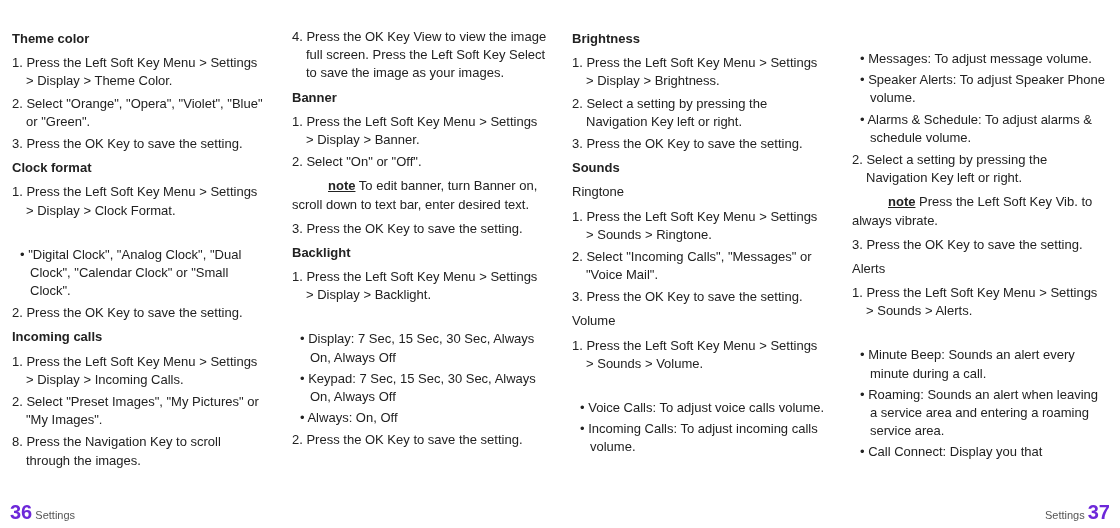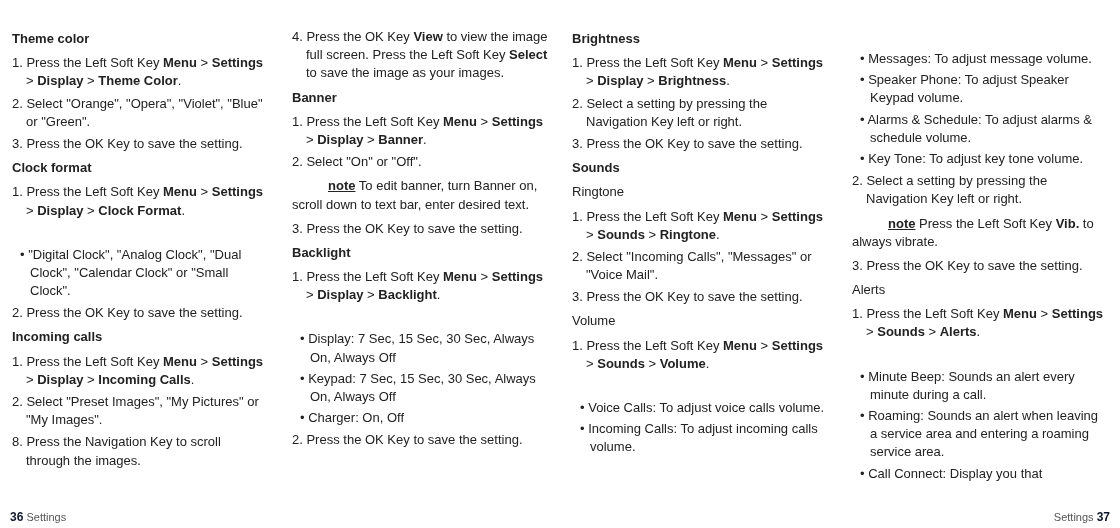--- a/index.html
+++ b/index.html
@@ -39,37 +39,37 @@
       margin-top: 26px;
     }
     ul.bullets li {
       margin: 3px 0;
       padding-left: 14px;
       text-indent: -10px;
     }
     ul.bullets li::before {
       content: "• ";
     }
-    .b { font-weight: bold; }
+    .b { font-weight: normal; }
     .gt::before { content: " > "; }
     .note-label {
       font-weight: bold;
       text-decoration: underline;
       margin-left: 36px;
     }
     .note-line { margin: 6px 0; text-indent:0; padding-left:0; }
     .pgnum {
       position: absolute;
       bottom: 2px;
       font-size: 11px;
       color: #555;
     }
     .pgnum.left { left: 10px; }
     .pgnum.right { right: 10px; }
-    .pgnum .num { font-weight: bold; font-size: 12px; color:#0f172a;}
+    .pgnum .num { font-weight: bold; font-size: 20px; color:#6d28d9;}
   </style>
 </head>
 <body>
 
 <div class="col">
   <h2 class="section">Theme color</h2>
   <ol>
     <li><span>1. Press the Left Soft Key </span><span class="b">Menu</span><span class="gt"></span><span class="b">Settings</span><span class="gt"></span><span class="b">Display</span><span class="gt"></span><span class="b">Theme Color</span>.</li>
     <li>2. Select "Orange", "Opera", "Violet", "Blue" or "Green".</li>
     <li>3. Press the OK Key to save the setting.</li>
@@ -111,21 +111,21 @@
     <li>3. Press the OK Key to save the setting.</li>
   </ol>
 
   <h2 class="section">Backlight</h2>
   <ol>
     <li><span>1. Press the Left Soft Key </span><span class="b">Menu</span><span class="gt"></span><span class="b">Settings</span><span class="gt"></span><span class="b">Display</span><span class="gt"></span><span class="b">Backlight</span>.</li>
   </ol>
   <ul class="bullets">
     <li>Display: 7 Sec, 15 Sec, 30 Sec, Always On, Always Off</li>
     <li>Keypad: 7 Sec, 15 Sec, 30 Sec, Always On, Always Off</li>
-    <li>Charger: On, Off</li>
+    <li>Always: On, Off</li>
   </ul>
   <ol>
     <li>2. Press the OK Key to save the setting.</li>
   </ol>
 </div>
 
 <div class="col">
   <h2 class="section">Brightness</h2>
   <ol>
     <li><span>1. Press the Left Soft Key </span><span class="b">Menu</span><span class="gt"></span><span class="b">Settings</span><span class="gt"></span><span class="b">Display</span><span class="gt"></span><span class="b">Brightness</span>.</li>
@@ -148,23 +148,22 @@
   </ol>
   <ul class="bullets">
     <li>Voice Calls: To adjust voice calls volume.</li>
     <li>Incoming Calls: To adjust incoming calls volume.</li>
   </ul>
 </div>
 
 <div class="col">
   <ul class="bullets">
     <li>Messages: To adjust message volume.</li>
-    <li>Speaker Phone: To adjust Speaker Keypad volume.</li>
+    <li>Speaker Alerts: To adjust Speaker Phone volume.</li>
     <li>Alarms &amp; Schedule: To adjust alarms &amp; schedule volume.</li>
-    <li>Key Tone: To adjust key tone volume.</li>
   </ul>
   <ol>
     <li>2. Select a setting by pressing the Navigation Key left or right.</li>
   </ol>
   <p class="note-line"><span class="note-label">note</span><span> Press the Left Soft Key </span><span class="b">Vib.</span><span> to always vibrate.</span></p>
   <ol>
     <li>3. Press the OK Key to save the setting.</li>
   </ol>
 
   <h2 class="section" style="font-weight:normal;">Alerts</h2>

